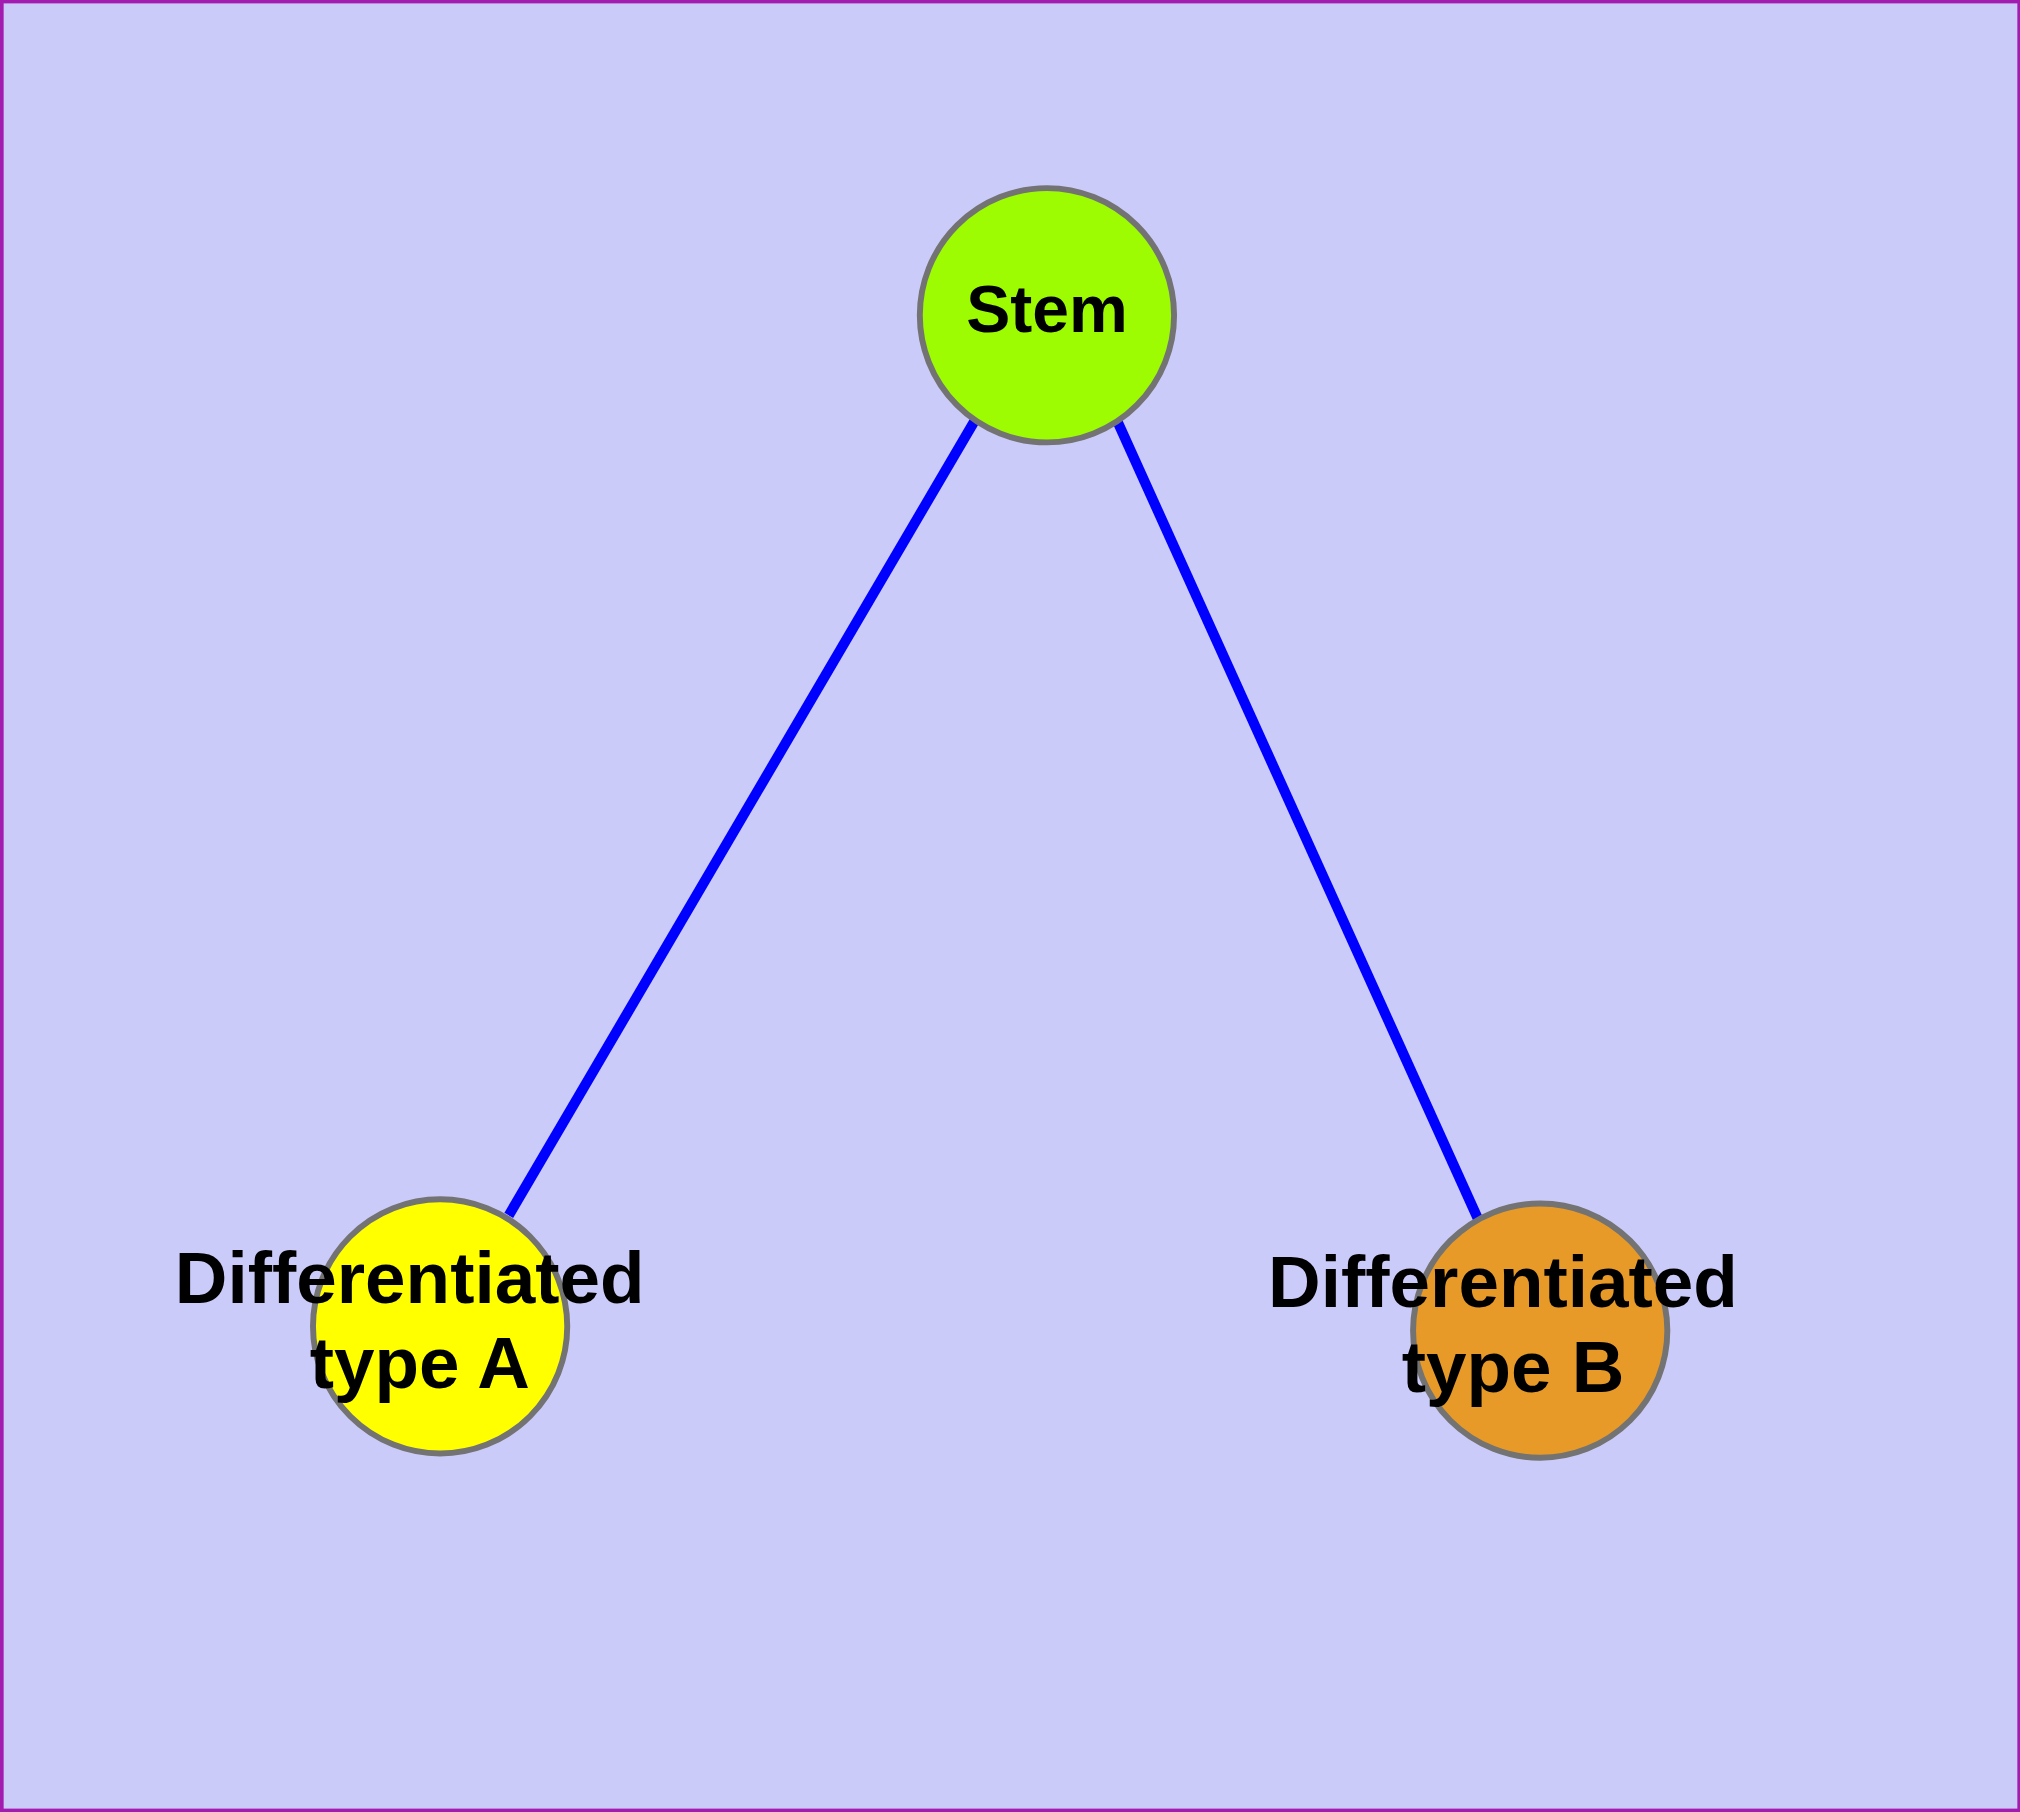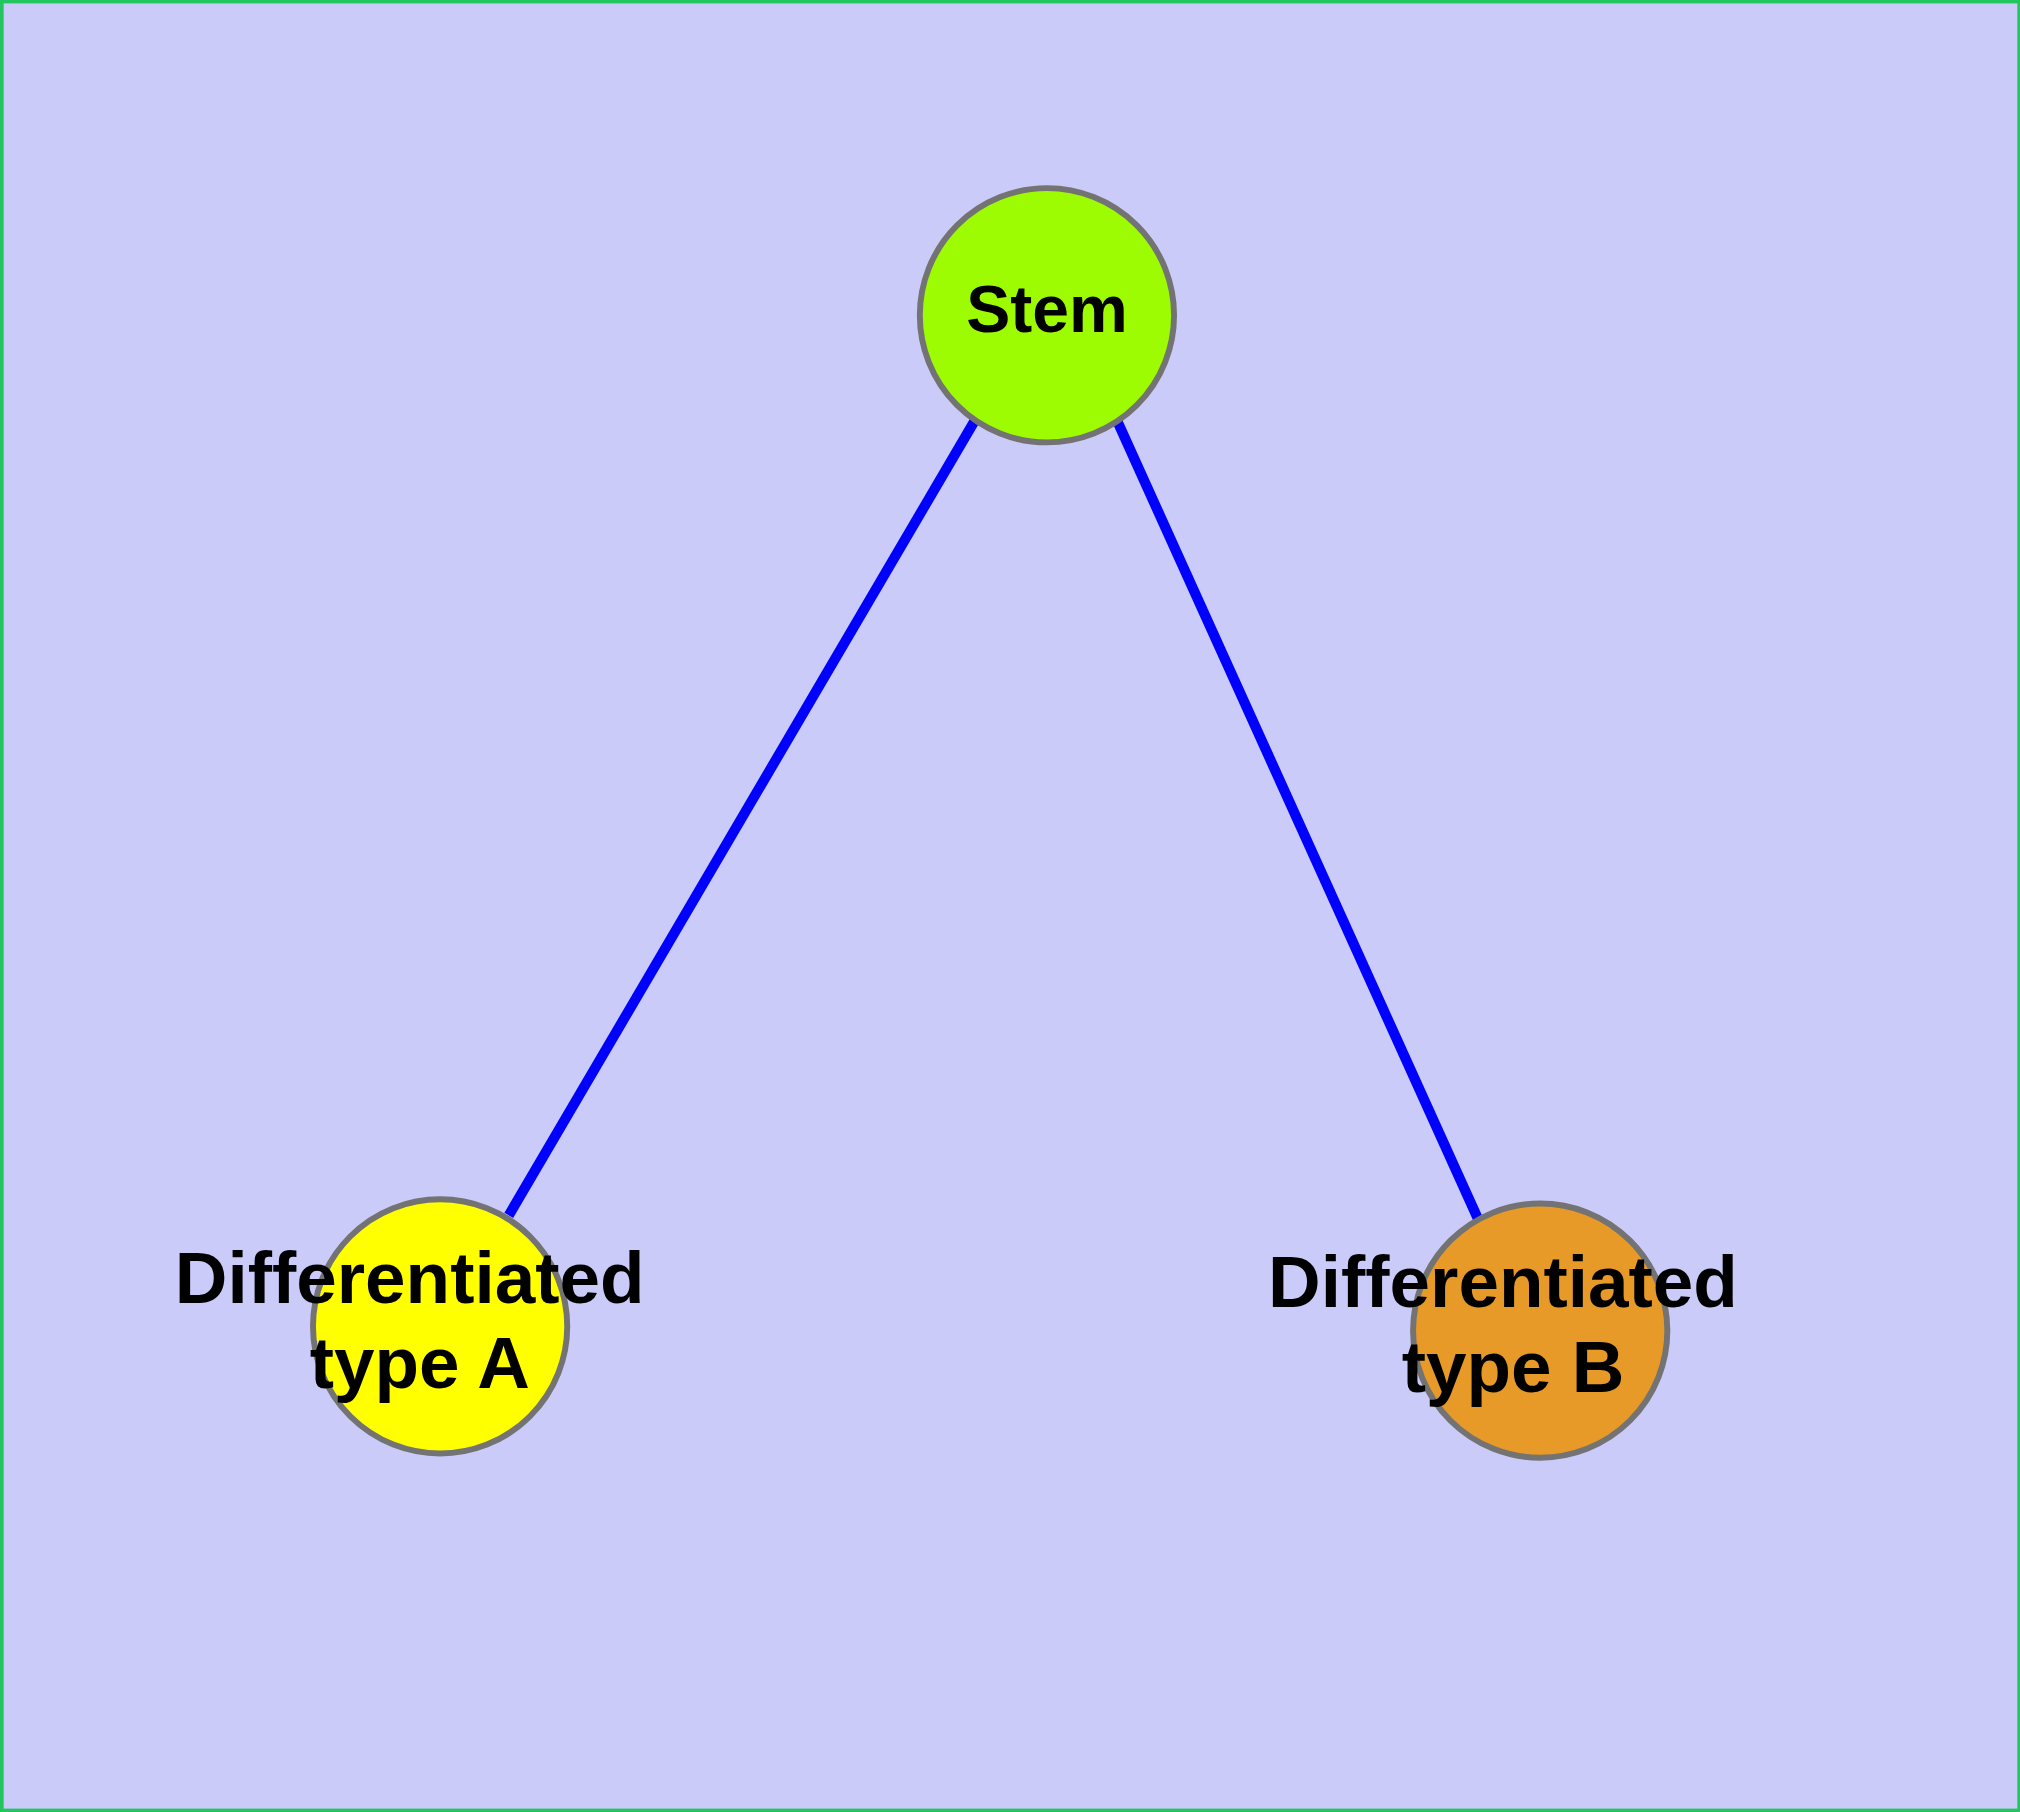--- a/index.html
+++ b/index.html
@@ -44,21 +44,21 @@
   .label-stem {
     font-size: 78px;
   }
   .label-wide {
     font-size: 86px;
   }
 </style>
 </head>
 <body>
 
-<div id="canvas" style="width: 2021px; height: 1812px; background: #22c55e;">
+<div id="canvas" style="width: 2021px; height: 1812px; background: #a21caf;">
   <svg id="graph-svg" viewBox="0 0 2384 2138" xmlns="http://www.w3.org/2000/svg" style="width: 2021px; height: 1812px;">
 
     <rect id="bg-rect" x="4" y="4" width="2376" height="2130" fill="#cbcbfa"></rect>
 
     <g id="edges-group">
       <line class="edge-line" id="edge-0" x1="1150" y1="496" x2="600" y2="1434" stroke="#0000ff" stroke-width="12"></line>
       <line class="edge-line" id="edge-1" x1="1318" y1="497" x2="1744" y2="1439" stroke="#0000ff" stroke-width="12"></line>
     </g>
 
     <g id="nodes-group">

